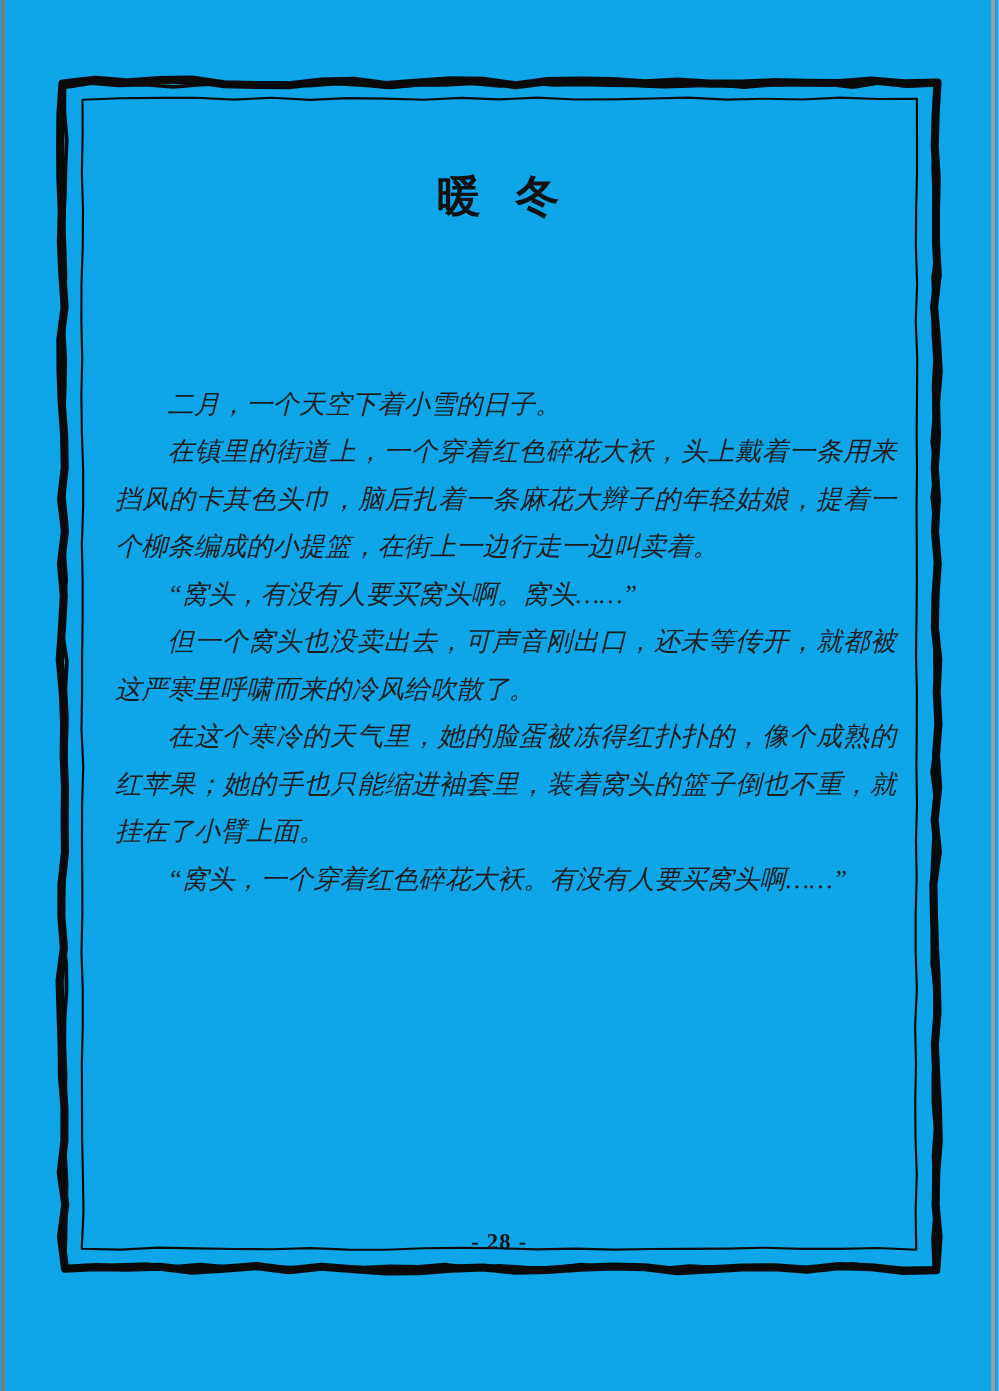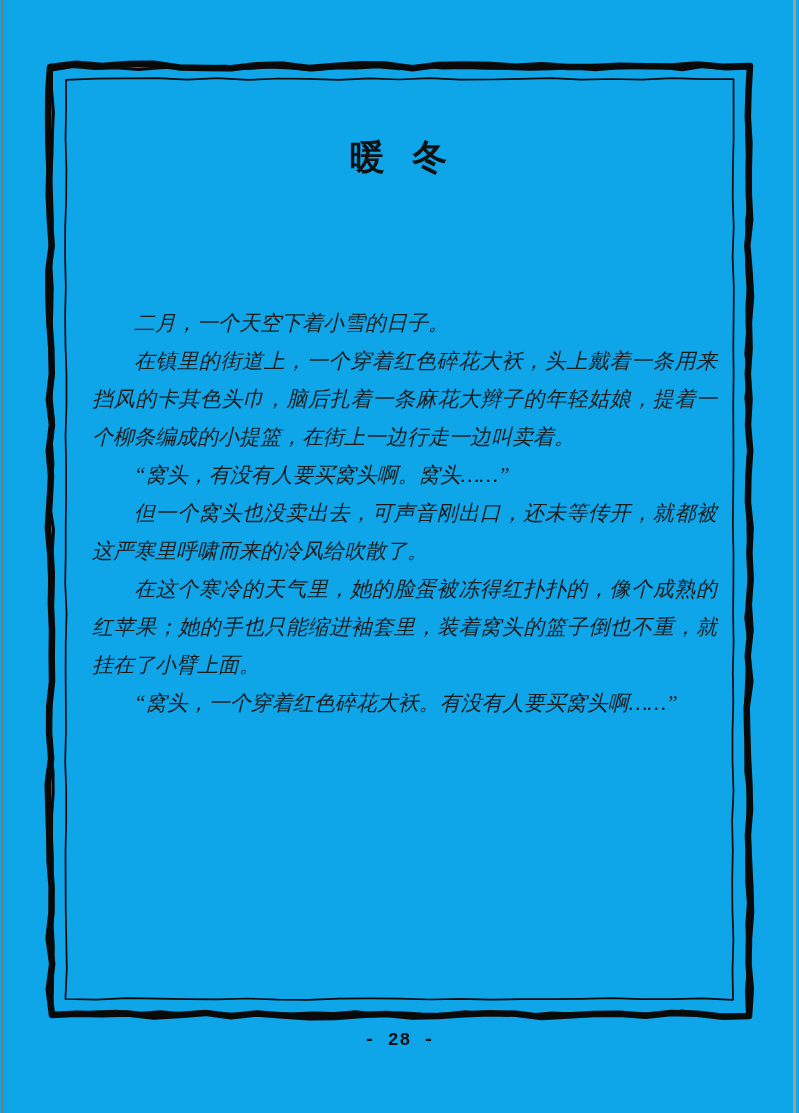--- a/index.html
+++ b/index.html
@@ -25,23 +25,23 @@
     position:absolute;left:92px;top:260px;width:625px;
     font-size:21px;line-height:38px;color:#1d1d1d;
     text-align:justify;
     margin-top:44px;
   }
   #story-body p{
     margin:0;padding:0;text-indent:2em;
     font-style:italic; 
   }
   #page-number{
-    position:absolute;left:0;top:1030px;width:100%;
+    position:absolute;left:0;top:983px;width:100%;
     text-align:center;
-    font-family:Liberation Mono, monospace;
+    font-family:Liberation Serif, serif;
     font-weight:bold;font-size:18px;color:#111111;
     letter-spacing:1px;
   }
 </style>
 </head>
 <body>
 
 <div id="page">
 
   <div id="edge-left" class="edge-line"></div>

